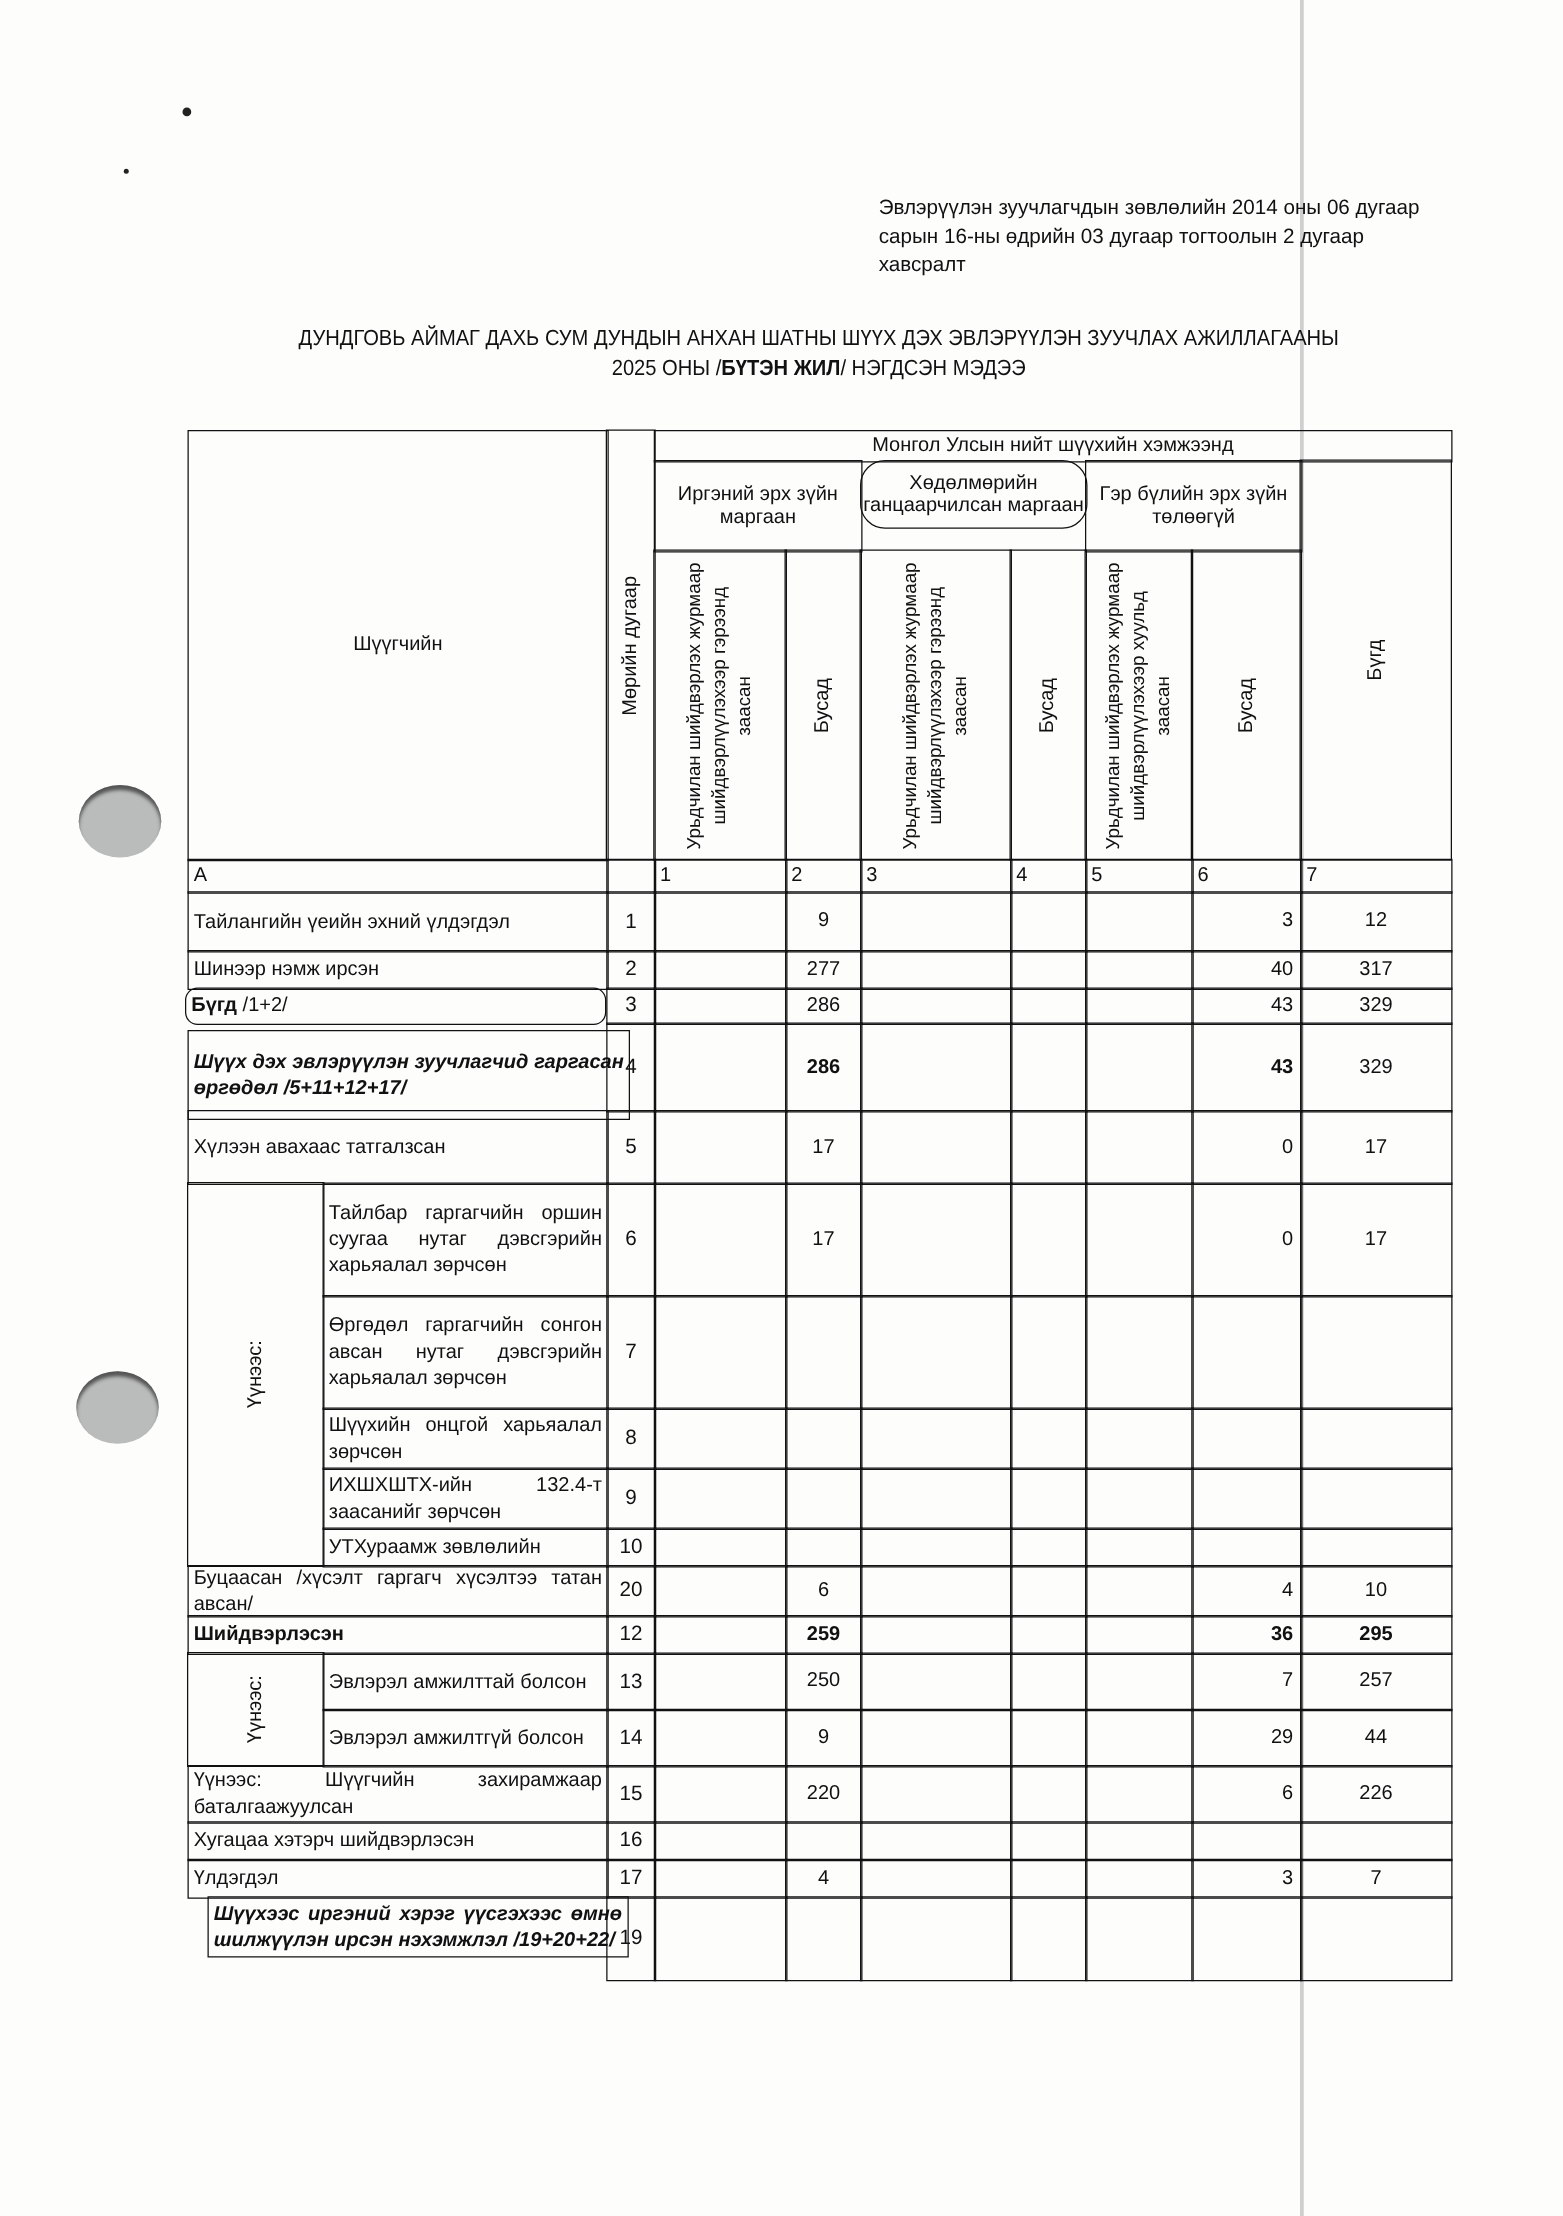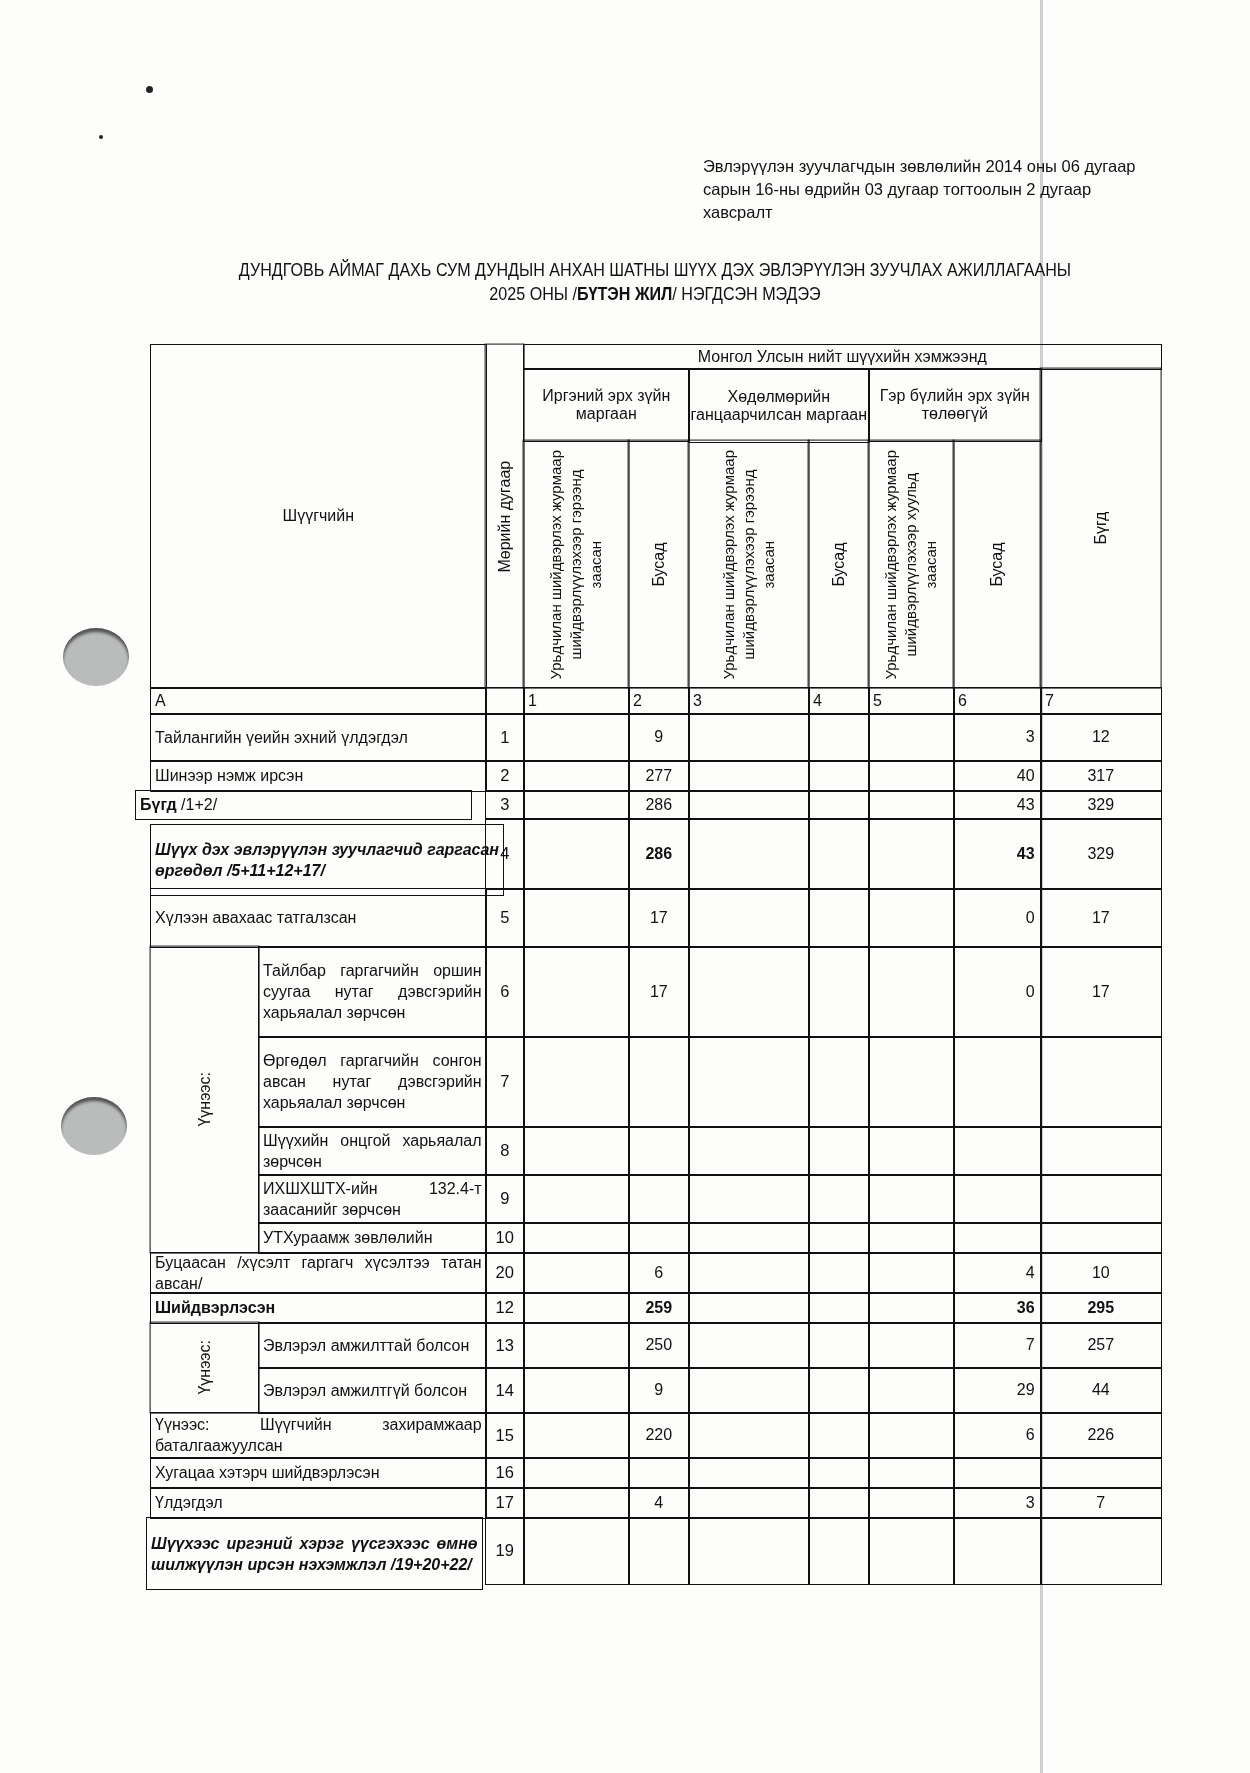--- a/index.html
+++ b/index.html
@@ -47,21 +47,21 @@
     </div>
     <div class="cell v" style="left: 485px; top: 344px; width: 39.6px; height: 344.6px;">
       <span>Мөрийн дугаар</span>
     </div>
     <div class="cell " style="left: 523px; top: 344px; width: 638.6px; height: 25.6px;">
       <span>Монгол Улсын нийт шүүхийн хэмжээнд</span>
     </div>
     <div class="cell " style="left: 523px; top: 368px; width: 166.6px; height: 73.6px;">
       <span>Иргэний эрх зүйн маргаан</span>
     </div>
-    <div class="cell " style="left: 688px; top: 368px; width: 181.6px; height: 75px;">
+    <div class="cell " style="left: 688px; top: 368px; width: 181.6px; height: 55px; border-radius: 20px;">
       <span>Хөдөлмөрийн ганцаарчилсан маргаан</span>
     </div>
     <div class="cell " style="left: 868px; top: 368px; width: 173.6px; height: 73.6px;">
       <span>Гэр бүлийн эрх зүйн төлөөгүй</span>
     </div>
     <div class="cell v" style="left: 1040px; top: 368px; width: 121.6px; height: 320.6px;">
       <span>Бүгд</span>
     </div>
     <div class="cell v" style="left: 523px; top: 440px; width: 106.6px; height: 248.6px; font-size: 15px; padding: 6px 0px;">
       <span>Урьдчилан шийдвэрлэх журмаар шийдвэрлүүлэхээр гэрээнд заасан</span>
@@ -137,21 +137,21 @@
     </div>
     <div class="cell " style="left: 688px; top: 760px; width: 121.6px; height: 31.6px;"></div>
     <div class="cell " style="left: 808px; top: 760px; width: 61.6px; height: 31.6px;"></div>
     <div class="cell " style="left: 868px; top: 760px; width: 86.6px; height: 31.6px;"></div>
     <div class="cell r" style="left: 953px; top: 760px; width: 88.6px; height: 31.6px;">
       <span>40</span>
     </div>
     <div class="cell " style="left: 1040px; top: 760px; width: 121.6px; height: 31.6px;">
       <span>317</span>
     </div>
-    <div class="cell lbl" style="left: 135px; top: 790px; width: 336.6px; height: 29.6px;">
+    <div class="cell lbl" style="left: 148px; top: 790px; width: 336.6px; height: 29.6px; border-radius: 10px;">
       <span><b>Бүгд</b><span style="display: inline;"> /1+2/</span></span>
     </div>
     <div class="cell num" style="left: 485px; top: 790px; width: 39.6px; height: 29.6px;">
       <span>3</span>
     </div>
     <div class="cell " style="left: 523px; top: 790px; width: 106.6px; height: 29.6px;"></div>
     <div class="cell " style="left: 628px; top: 790px; width: 61.6px; height: 29.6px;">
       <span>286</span>
     </div>
     <div class="cell " style="left: 688px; top: 790px; width: 121.6px; height: 29.6px;"></div>
@@ -422,21 +422,21 @@
     </div>
     <div class="cell " style="left: 688px; top: 1487px; width: 121.6px; height: 31.6px;"></div>
     <div class="cell " style="left: 808px; top: 1487px; width: 61.6px; height: 31.6px;"></div>
     <div class="cell " style="left: 868px; top: 1487px; width: 86.6px; height: 31.6px;"></div>
     <div class="cell r" style="left: 953px; top: 1487px; width: 88.6px; height: 31.6px;">
       <span>3</span>
     </div>
     <div class="cell " style="left: 1040px; top: 1487px; width: 121.6px; height: 31.6px;">
       <span>7</span>
     </div>
-    <div class="cell lbl bi" style="left: 146px; top: 1517px; width: 336.6px; height: 73px;">
+    <div class="cell lbl bi" style="left: 166px; top: 1517px; width: 336.6px; height: 49px;">
       <span>Шүүхээс иргэний хэрэг үүсгэхээс өмнө шилжүүлэн ирсэн нэхэмжлэл /19+20+22/</span>
     </div>
     <div class="cell num" style="left: 485px; top: 1517px; width: 39.6px; height: 67.6px;">
       <span>19</span>
     </div>
     <div class="cell " style="left: 523px; top: 1517px; width: 106.6px; height: 67.6px;"></div>
     <div class="cell " style="left: 628px; top: 1517px; width: 61.6px; height: 67.6px;">
       <span></span>
     </div>
     <div class="cell " style="left: 688px; top: 1517px; width: 121.6px; height: 67.6px;"></div>

